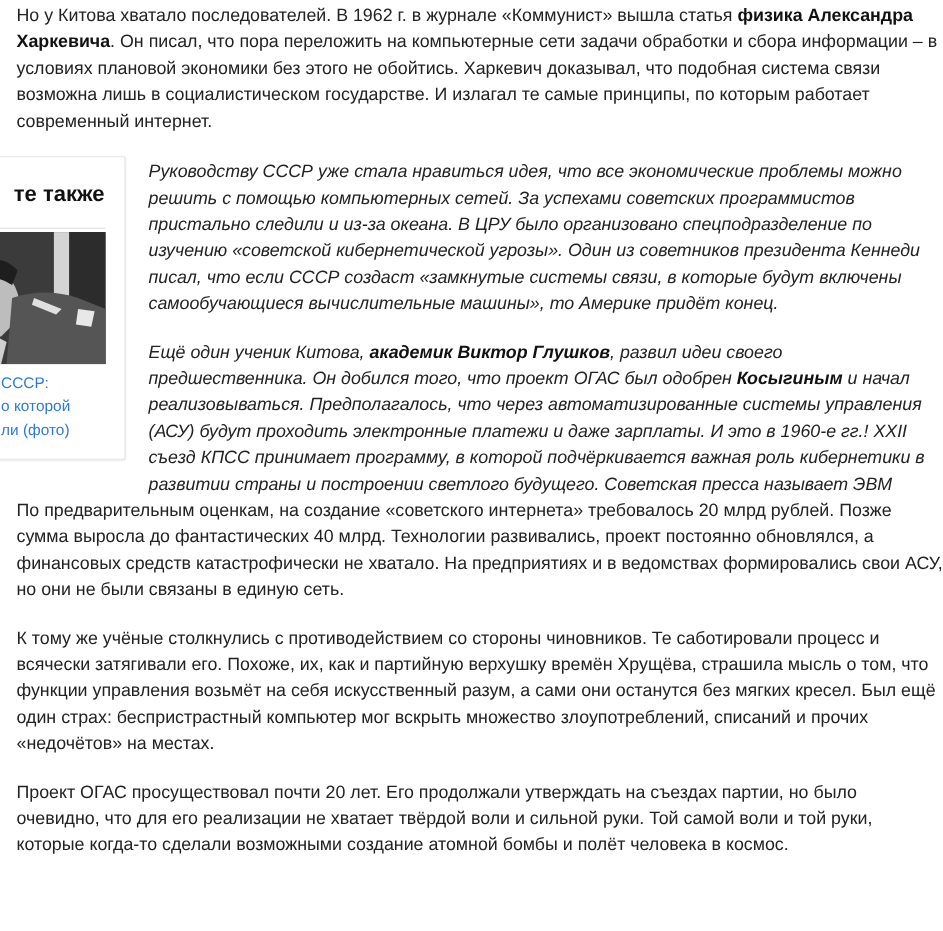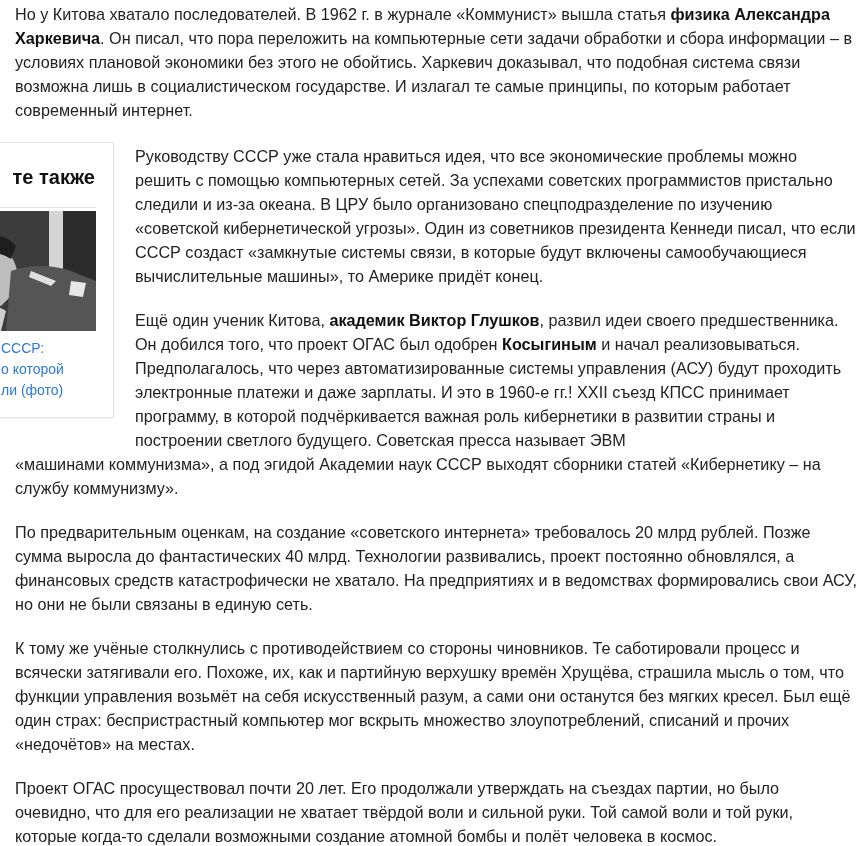--- a/index.html
+++ b/index.html
@@ -31,21 +31,21 @@
   .aside-photo {
     position: absolute; left: 0; top: 68px; width: 125px; height: 120px;
     background: #3a3a3a; overflow: hidden;
   }
   .aside-link {
     position: absolute; left: 0; width: 125px; top: 195px;
     font-size: 14px; line-height: 21px; color: #2d7ad6; text-align: right;
     text-decoration: none; white-space: nowrap; direction: rtl;
   }
   .aside-link span { direction: ltr; unicode-bidi: embed; display: block; text-align: left; padding-left: 30px; }
-  .p2, .p3 { margin-left: 120px !important; }
+  .p2, .p3 { margin-left: 120px !important; font-style: italic; }
 </style>
 </head>
 <body>
 
 <div class="aside">
   <div class="aside-title">те также</div>
   <div class="aside-divider"></div>
   <div class="aside-photo">
     <svg width="125" height="120" viewBox="0 0 125 120">
       <rect width="125" height="120" fill="#3b3b3b"></rect>
@@ -63,17 +63,16 @@
     <span style="padding-left:30px">СССР:</span>
     <span style="padding-left:30px">о которой</span>
     <span style="padding-left:30px">ли (фото)</span>
   </a>
 </div>
 
 <div class="article">
   <p><span>Но у Китова хватало последователей. В 1962 г. в журнале «Коммунист» вышла статья </span><b>физика Александра Харкевича</b><span>. Он писал, что пора переложить на компьютерные сети задачи обработки и сбора информации – в условиях плановой экономики без этого не обойтись. Харкевич доказывал, что подобная система связи возможна лишь в социалистическом государстве. И излагал те самые принципы, по которым работает современный интернет.</span></p>
   <p class="p2" style="margin-top:22px;">Руководству СССР уже стала нравиться идея, что все экономические проблемы можно решить с помощью компьютерных сетей. За успехами советских программистов пристально следили и из-за океана. В ЦРУ было организовано спецподразделение по изучению «советской кибернетической угрозы». Один из советников президента Кеннеди писал, что если СССР создаст «замкнутые системы связи, в которые будут включены самообучающиеся вычислительные машины», то Америке придёт конец.</p>
   <p class="p3" style="margin-bottom:0;"><span>Ещё один ученик Китова, </span><b>академик Виктор Глушков</b><span>, развил идеи своего предшественника. Он добился того, что проект ОГАС был одобрен </span><b>Косыгиным</b><span> и начал реализовываться. Предполагалось, что через автоматизированные системы управления (АСУ) будут проходить электронные платежи и даже зарплаты. И это в 1960-е гг.! XXII съезд КПСС принимает программу, в которой подчёркивается важная роль кибернетики в развитии страны и построении светлого будущего. Советская пресса называет ЭВМ</span></p>
-  <p>«машинами коммунизма», а под эгидой Академии наук СССР выходят сборники статей «Кибернетику – на службу коммунизму».</p>
   <p>По предварительным оценкам, на создание «советского интернета» требовалось 20 млрд рублей. Позже сумма выросла до фантастических 40 млрд. Технологии развивались, проект постоянно обновлялся, а финансовых средств катастрофически не хватало. На предприятиях и в ведомствах формировались свои АСУ, но они не были связаны в единую сеть.</p>
   <p>К тому же учёные столкнулись с противодействием со стороны чиновников. Те саботировали процесс и всячески затягивали его. Похоже, их, как и партийную верхушку времён Хрущёва, страшила мысль о том, что функции управления возьмёт на себя искусственный разум, а сами они останутся без мягких кресел. Был ещё один страх: беспристрастный компьютер мог вскрыть множество злоупотреблений, списаний и прочих «недочётов» на местах.</p>
   <p>Проект ОГАС просуществовал почти 20 лет. Его продолжали утверждать на съездах партии, но было очевидно, что для его реализации не хватает твёрдой воли и сильной руки. Той самой воли и той руки, которые когда-то сделали возможными создание атомной бомбы и полёт человека в космос.</p>
 </div>
 
 </body></html>

